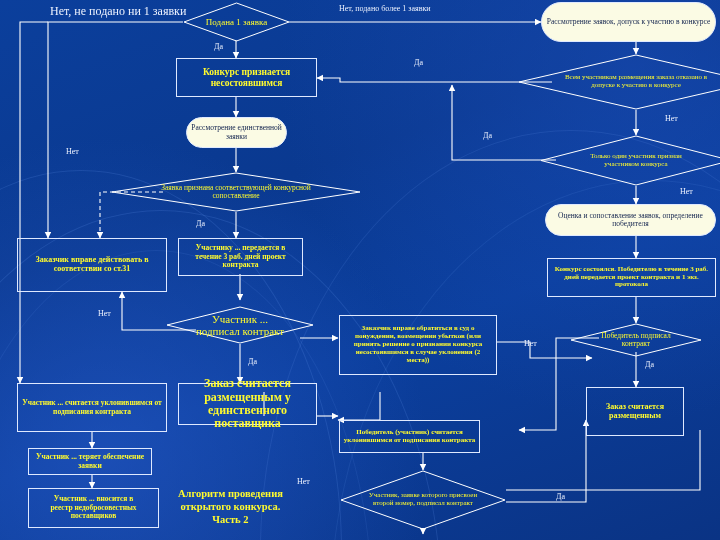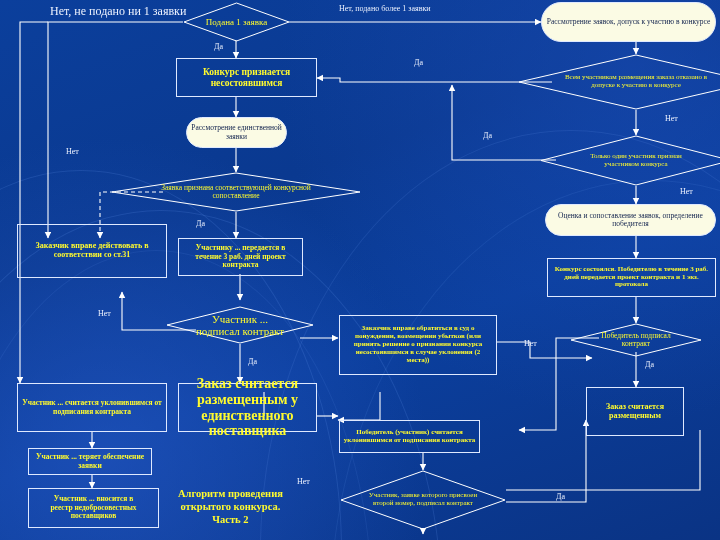--- a/index.html
+++ b/index.html
@@ -194,41 +194,41 @@
   </div>
 
   <div class="node box fill" style="left:541px;top:2px;width:175px;height:40px;font-size:7.5px;padding:2px 4px;">
     <span>Рассмотрение заявок, допуск к участию в конкурсе</span>
   </div>
 
   <div class="node box fill" style="left:545px;top:204px;width:171px;height:32px;font-size:7.5px;padding:2px 4px;">
     <span>Оценка и сопоставление заявок, определение победителя</span>
   </div>
 
-  <div class="node box clear" style="left:17px;top:224px;width:150px;height:54px;font-size:8px;padding:18px 4px;font-family:Liberation Serif, serif;">
+  <div class="node box clear" style="left:17px;top:238px;width:150px;height:54px;font-size:8px;padding:18px 4px;font-family:Liberation Serif, serif;">
     <span>Заказчик вправе действовать в соответствии со ст.31</span>
   </div>
 
   <div class="node box clear" style="left:178px;top:238px;width:125px;height:38px;font-size:7.5px;padding:2px 4px;">
     <span>Участнику ... передается в течение 3 раб. дней проект контракта</span>
   </div>
 
   <div class="node box clear" style="left:547px;top:258px;width:169px;height:39px;font-size:7px;padding:2px 4px;">
     <span>Конкурс состоялся. Победителю в течение 3 раб. дней передается проект контракта и 1 экз. протокола</span>
   </div>
 
   <div class="node box clear" style="left:339px;top:315px;width:158px;height:60px;font-size:7px;padding:2px 4px;">
     <span>Заказчик вправе обратиться в суд о понуждении, возмещении убытков (или принять решение о признании конкурса несостоявшимся в случае уклонения (2 места))</span>
   </div>
 
   <div class="node box clear" style="left:17px;top:383px;width:150px;height:49px;font-size:7.5px;padding:2px 4px;">
     <span>Участник ... считается уклонившимся от подписания контракта</span>
   </div>
 
-  <div class="node box clear" style="left:178px;top:383px;width:139px;height:49px;font-size:14px;padding:2px 4px;">
+  <div class="node box clear" style="left:178px;top:383px;width:139px;height:42px;font-size:12px;padding:2px 4px;">
     <span>Заказ считается размещенным у единственного поставщика</span>
   </div>
 
   <div class="node box clear" style="left:339px;top:420px;width:141px;height:33px;font-size:7px;padding:1px 3px;">
     <span>Победитель (участник) считается уклонившимся от подписания контракта</span>
   </div>
 
   <div class="node box clear" style="left:586px;top:387px;width:98px;height:49px;font-size:8px;padding:1px 3px;">
     <span>Заказ считается размещенным</span>
   </div>

